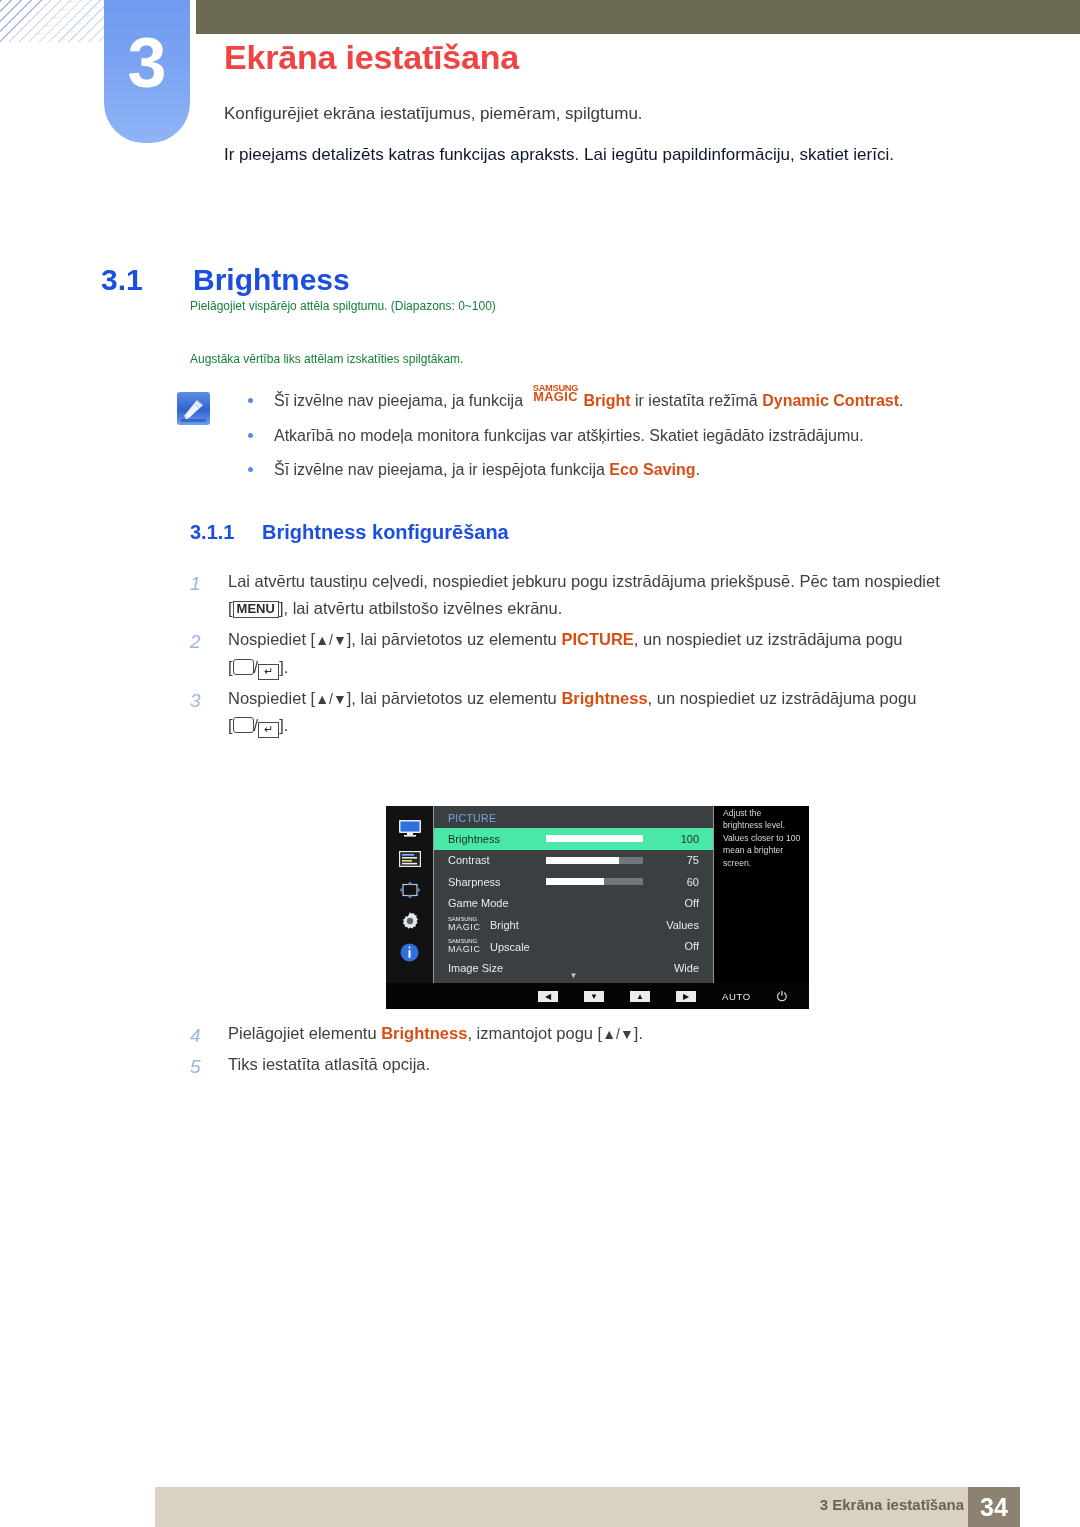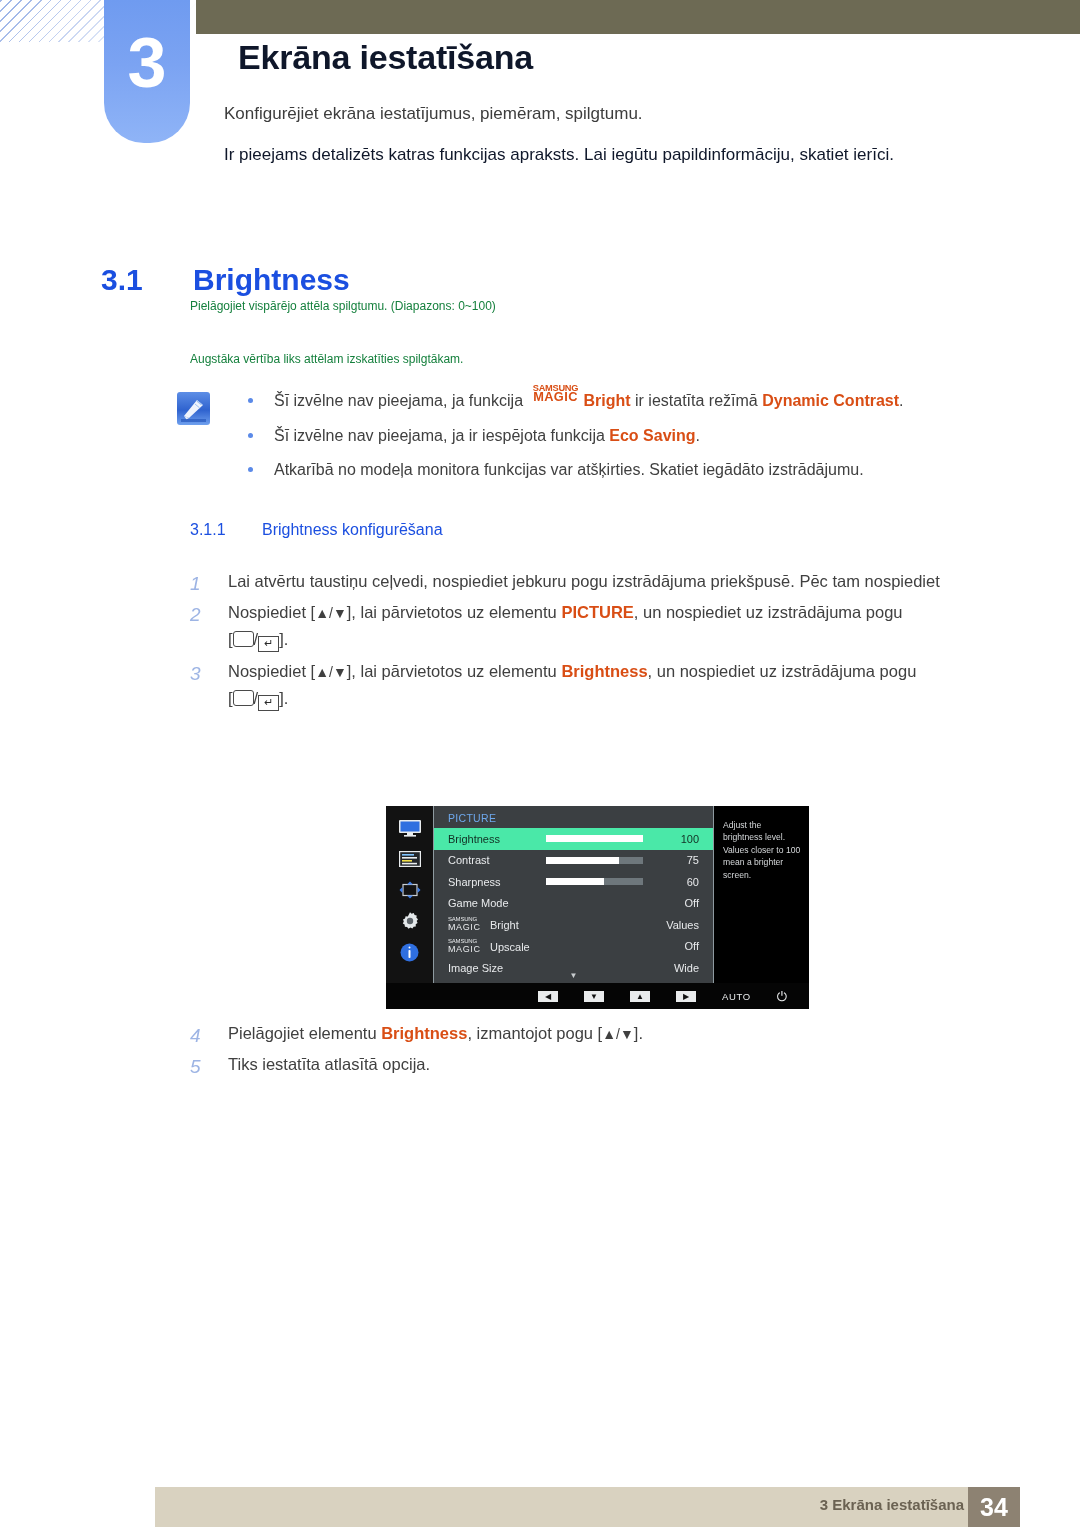--- a/index.html
+++ b/index.html
@@ -52,24 +52,24 @@
     align-items: center;
     justify-content: center;
     padding-bottom: 18px;
     box-sizing: border-box;
     line-height: 1;
   }
 
   
   .chapter-title {
     position: absolute;
-    left: 238px; top: 38px;
+    left: 224px; top: 38px;
     font-size: 34px;
     font-weight: bold;
-    color: #0f172a;
+    color: #ef4444;
     letter-spacing: -0.2px;
   }
   .chapter-sub1 {
     position: absolute;
     left: 224px; top: 104px;
     font-size: 17px;
     color: #3d3d3d;
   }
   .chapter-sub2 {
     position: absolute;
@@ -148,22 +148,22 @@
     left: 0; right: 0; top: 0.06em;
     font-size: 0.80em;
     letter-spacing: 0.4px;
   }
   .hl { color: #d94e15; font-weight: bold; }
 
   
   .h3 {
     position: absolute;
     left: 190px; top: 521px;
-    font-size: 16px;
-    font-weight: normal;
+    font-size: 20px;
+    font-weight: bold;
     color: #1b4fe0;
   }
   .h3 .num { display: inline-block; width: 72px; }
 
   
   .steps {
     position: absolute;
     left: 190px;
     width: 810px;
   }
@@ -299,21 +299,21 @@
     color: #c8cccf;
     font-size: 8px;
     line-height: 8px;
   }
   .osd-help {
     width: 95px;
     background: #000;
     color: #d6d9db;
     font-size: 8.6px;
     line-height: 1.45;
-    padding: 13px 7px 0 9px;
+    padding: 1px 7px 0 9px;
     box-sizing: border-box;
   }
   .osd-bottom {
     height: 26px;
     background: #050505;
     display: flex;
     align-items: center;
     justify-content: flex-end;
     padding-right: 22px;
     gap: 26px;
@@ -418,36 +418,37 @@
   </svg>
 </div>
 
 <div class="note-list">
   <div class="note-item">
     <span class="dot"></span>
     <span>Šī izvēlne nav pieejama, ja funkcija </span><span class="magic"><span class="s">SAMSUNG</span><span class="m">MAGIC</span></span><span class="hl">Bright</span><span> ir iestatīta režīmā </span><span class="hl">Dynamic Contrast</span><span>.</span>
   </div>
   <div class="note-item">
     <span class="dot"></span>
-    <span>Šī izvēlne nav pieejama, ja ir iespējota funkcija </span><span class="hl">Eco Saving</span><span>.</span>
+    <span>Atkarībā no modeļa monitora funkcijas var atšķirties. Skatiet iegādāto izstrādājumu.</span>
   </div>
   <div class="note-item">
     <span class="dot"></span>
-    <span>Atkarībā no modeļa monitora funkcijas var atšķirties. Skatiet iegādāto izstrādājumu.</span>
+    <span>Šī izvēlne nav pieejama, ja ir iespējota funkcija </span><span class="hl">Eco Saving</span><span>.</span>
   </div>
 </div>
 
 <div class="h3">
   <span class="num">3.1.1</span><span>Brightness konfigurēšana</span>
 </div>
 
 <div class="steps steps-top">
   <div class="step">
     <span class="n">1</span>
     <span>Lai atvērtu taustiņu ceļvedi, nospiediet jebkuru pogu izstrādājuma priekšpusē. Pēc tam nospiediet</span>
+    <span class="sub"><span>[</span><span class="keybox">MENU</span><span>], lai atvērtu atbilstošo izvēlnes ekrānu.</span></span>
   </div>
 
   <div class="step">
     <span class="n">2</span>
     <span>Nospiediet [</span><span class="arrows">▲/▼</span><span>], lai pārvietotos uz elementu </span><span class="hl">PICTURE</span><span>, un nospiediet uz izstrādājuma pogu</span>
     <span class="sub"><span>[</span><span class="glyph"></span><span>/</span><span class="glyph-enter">↵</span><span>].</span></span>
   </div>
 
   <div class="step">
     <span class="n">3</span>

